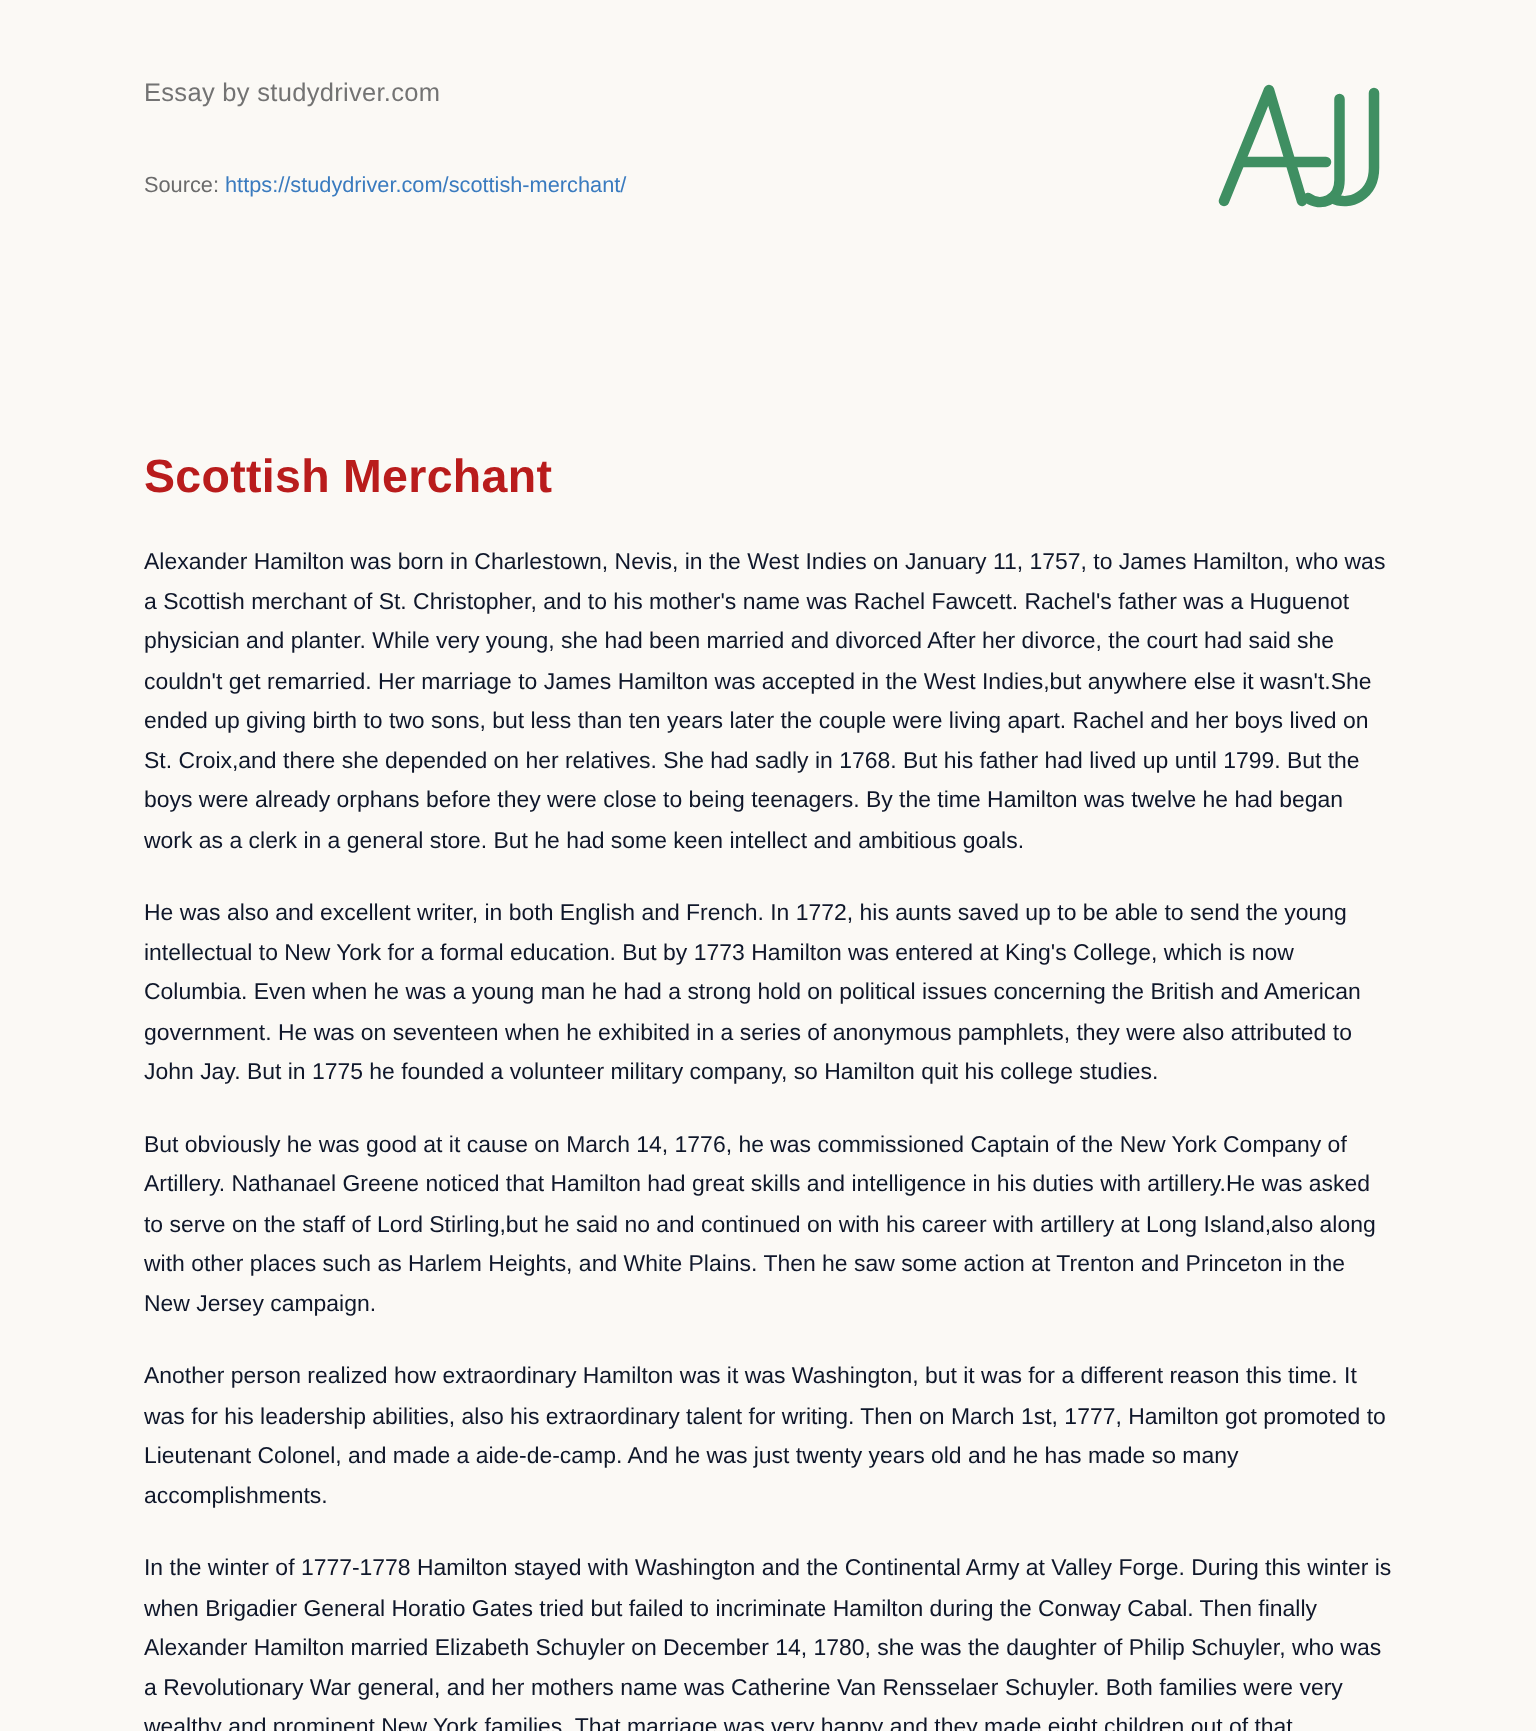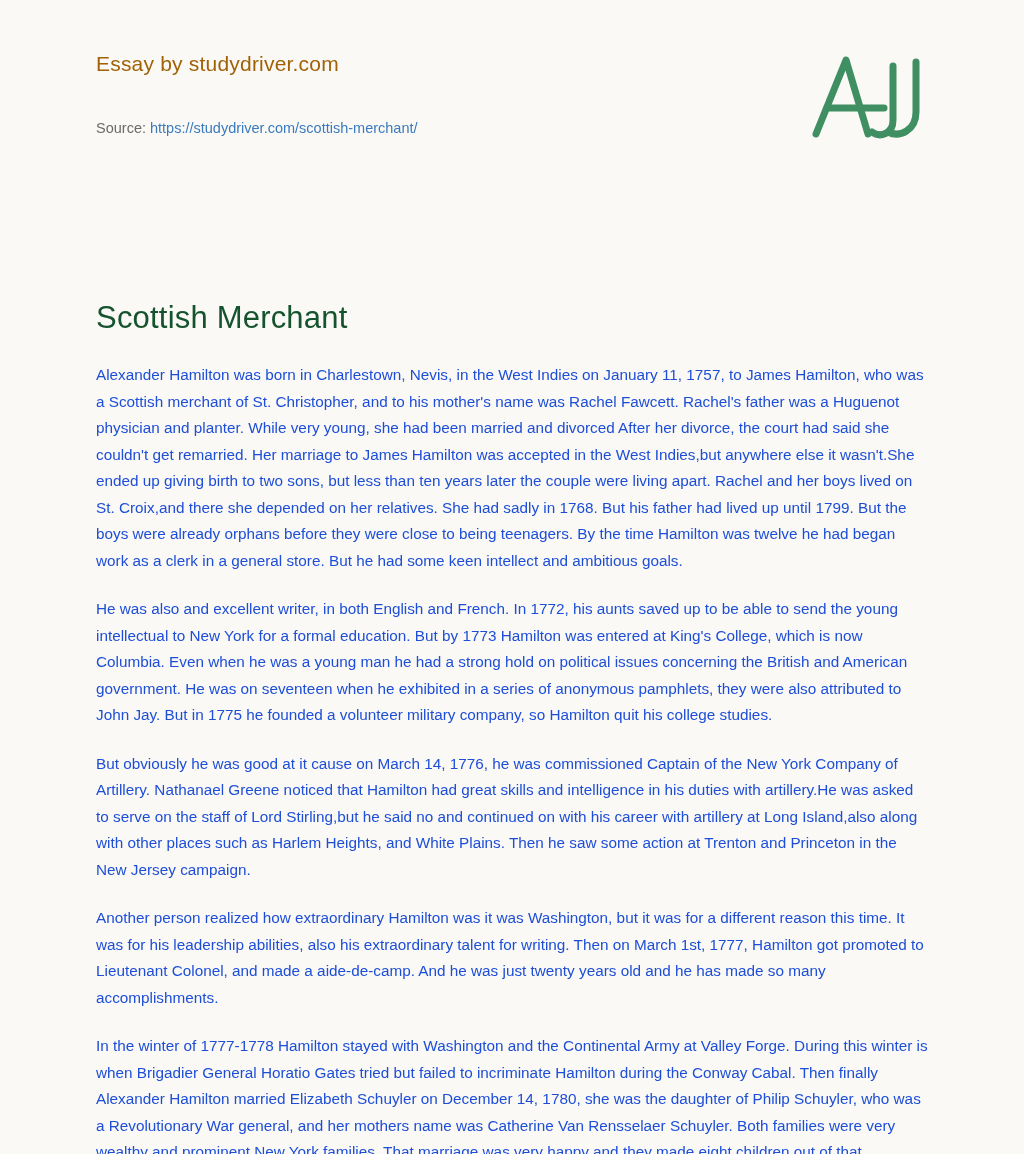--- a/index.html
+++ b/index.html
@@ -18,22 +18,22 @@
     min-height: 1154px;
     box-sizing: border-box;
     padding: 52px 96px 0 96px;
     position: relative;
   }
   .header {
     position: relative;
     min-height: 120px;
   }
   .essay-by {
-    font-size: 21px;
-    color: #a16207;
+    font-size: 17px;
+    color: #737373;
     letter-spacing: 0.2px;
     margin: 0 0 18px 0;
     font-weight: 400;
   }
   .essay-by .brand {
     font-weight: 400;
   }
   .source-line {
     font-size: 14.5px;
     color: #6b6b6b;
@@ -49,29 +49,29 @@
   }
   .logo {
     position: absolute;
     top: -10px;
     right: -18px;
     width: 150px;
     height: 110px;
   }
   .title {
     font-size: 31px;
-    font-weight: 400;
-    color: #14532d;
+    font-weight: 700;
+    color: #b91c1c;
     margin: 128px 0 26px 0;
     letter-spacing: 0.2px;
   }
   .body-copy p {
     font-size: 15.3px;
     line-height: 26.5px;
-    color: #1d4ed8;
+    color: #0f172a;
     margin: 0 0 22px 0;
     text-align: left;
   }
   .body-copy p:last-child {
     margin-bottom: 0;
   }
 </style>
 </head>
 <body>
 

